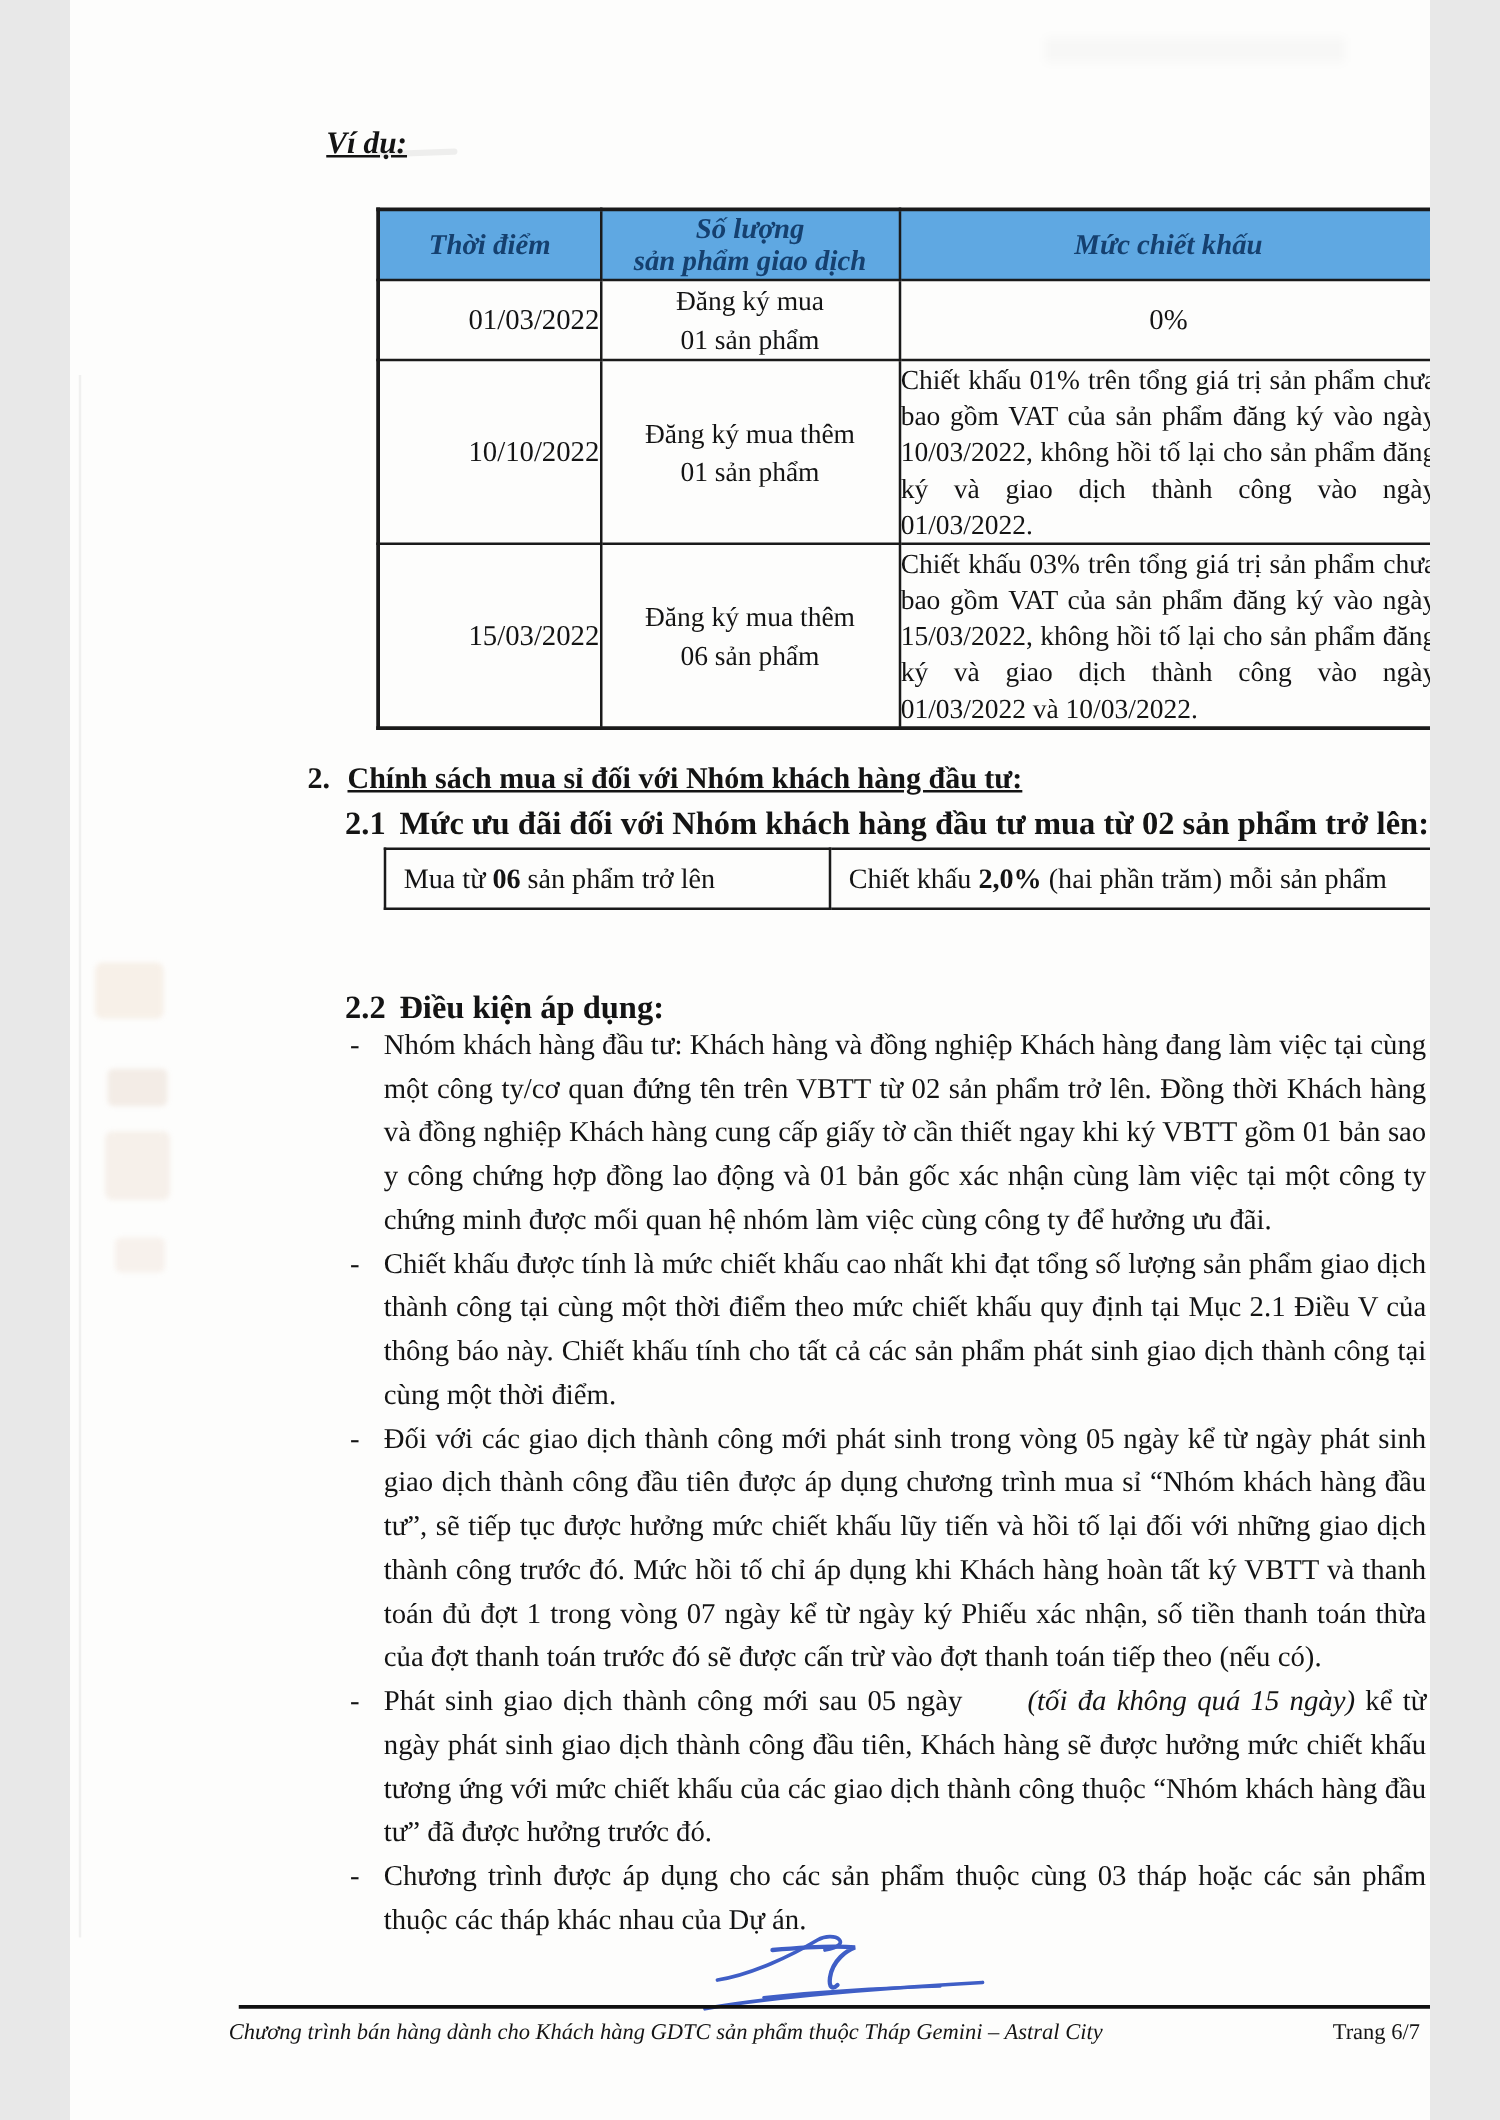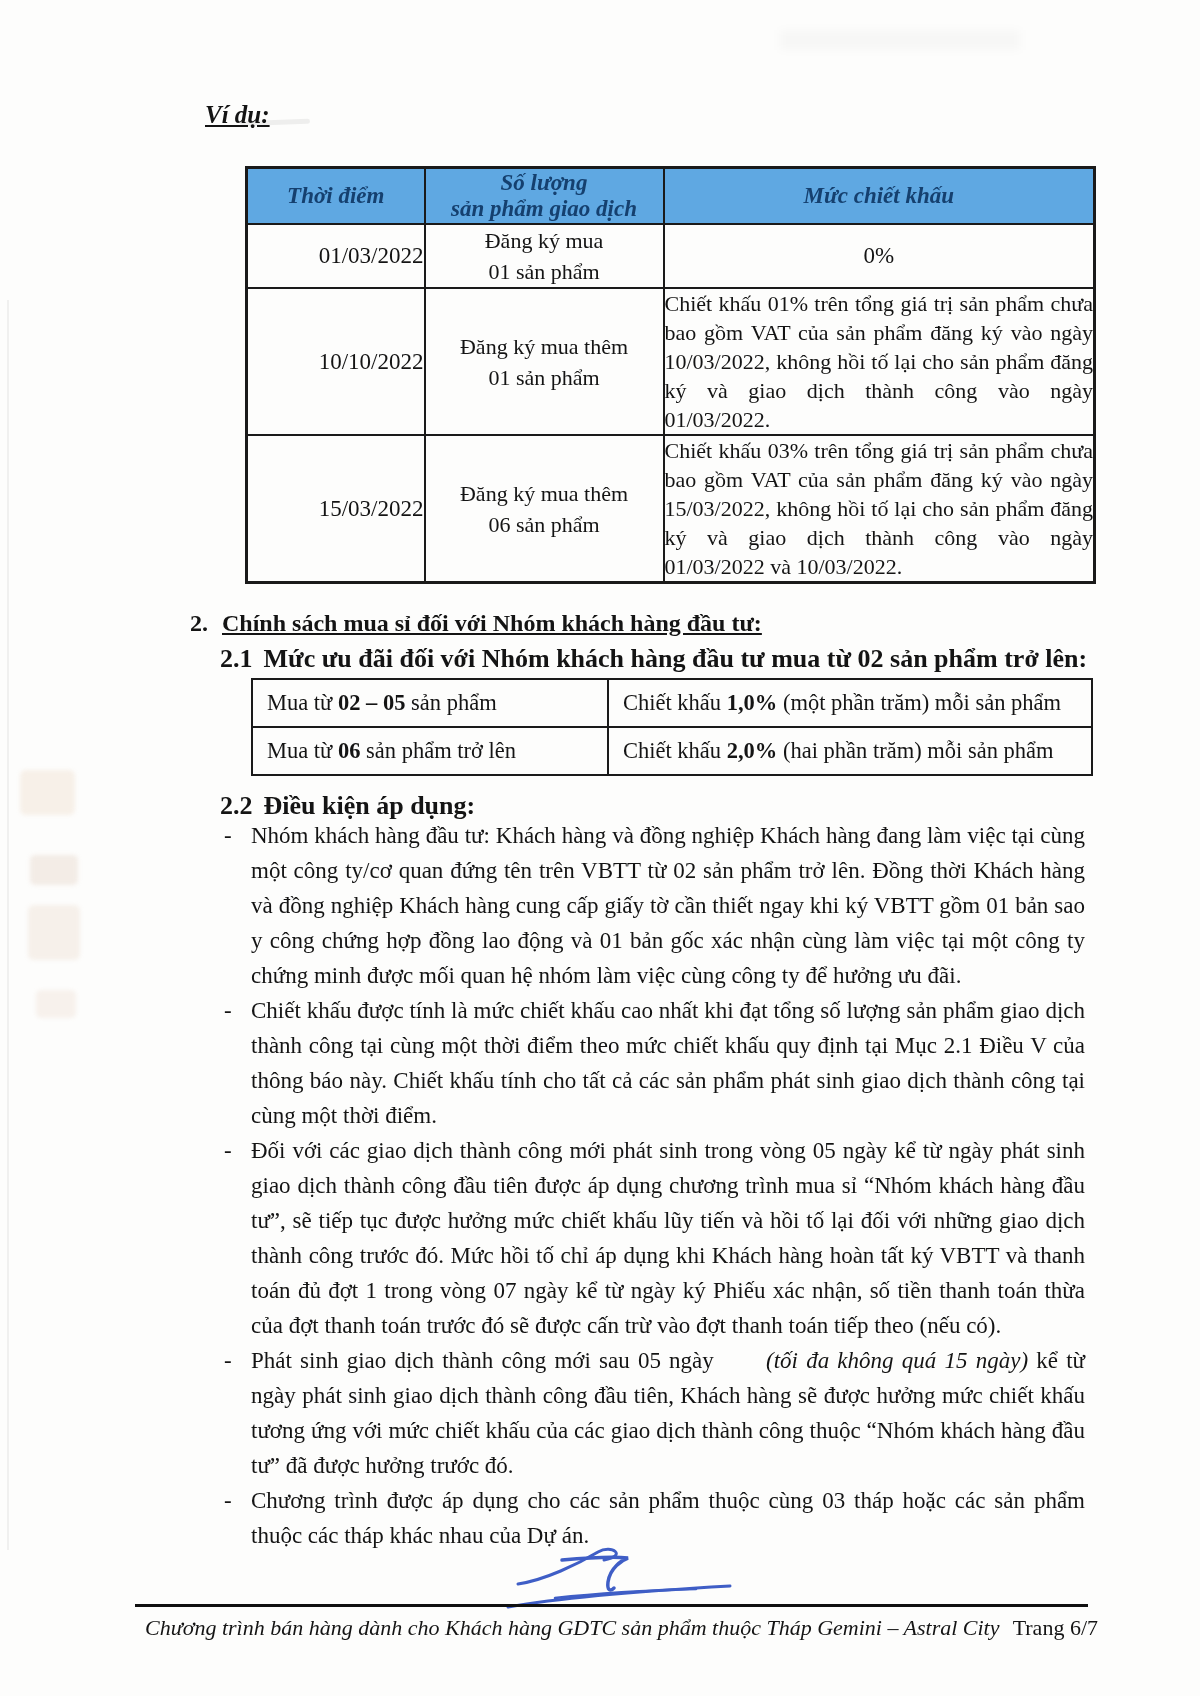--- a/index.html
+++ b/index.html
@@ -1,18 +1,18 @@
 <!DOCTYPE html>
 <html><head>
 <meta charset="utf-8">
 <style>
   html,body{margin:0;padding:0;background:#e8e8e8;}
   .page{
     position:relative;
-    width:1200px;height:1696px;
+    width:1088px;height:1696px;
     background:#fdfdfc;
     overflow:hidden;
     font-family:"Liberation Serif","DejaVu Serif",serif;
     color:#141414;
     margin:0 auto;
   }
   
   .artifact{position:absolute;pointer-events:none;}
   .edge-line{left:7px;top:300px;width:2px;height:1250px;background:rgba(0,0,0,0.05);}
   .top-smudge{left:240px;top:120px;width:70px;height:5px;background:rgba(0,0,0,0.06);transform:rotate(-2deg);border-radius:3px;}
@@ -71,23 +71,23 @@
   .bullet{display:flex;}
   .bullet .dash{width:27px;flex:none;font-size:23px;line-height:35px;}
   .bullet .btext{flex:1;text-align:justify;font-size:23px;line-height:35px;}
 
   
   .signature{position:absolute;left:500px;top:1512px;width:250px;height:110px;}
 
   
   .footer-rule{position:absolute;left:135px;top:1604px;width:953px;border-top:3px solid #101010;}
   .footer{
-    position:absolute;left:145px;top:1615px;width:953px;
+    position:absolute;left:127px;top:1615px;width:953px;
     display:flex;justify-content:space-between;align-items:baseline;
-    font-size:22px;
+    font-size:18px;
   }
   .footer .left{font-style:italic;}
 </style>
 </head>
 <body>
 
 <div class="page">
 
   <div class="artifact edge-line"></div>
   <div class="artifact top-smudge"></div>
@@ -144,24 +144,20 @@
     <span class="num">2.1</span><span>Mức ưu đãi đối với Nhóm khách hàng đầu tư mua từ 02 sản phẩm trở lên:</span>
   </div>
 
   <table class="tier-table">
     <colgroup>
         <col style="width:356px">
         <col style="width:484px">
       </colgroup>
     <tbody>
       <tr>
-        <td><span>Mua từ </span><span class="b">02 – 05</span><span> sản phẩm</span></td>
-        <td><span>Chiết khấu </span><span class="b">1,0%</span><span> (một phần trăm) mỗi sản phẩm</span></td>
-      </tr>
-      <tr>
         <td><span>Mua từ </span><span class="b">06</span><span> sản phẩm trở lên</span></td>
         <td><span>Chiết khấu </span><span class="b">2,0%</span><span> (hai phần trăm) mỗi sản phẩm</span></td>
       </tr>
     </tbody>
   </table>
 
   <div class="subhead sub22">
     <span class="num">2.2</span><span>Điều kiện áp dụng:</span>
   </div>
 

